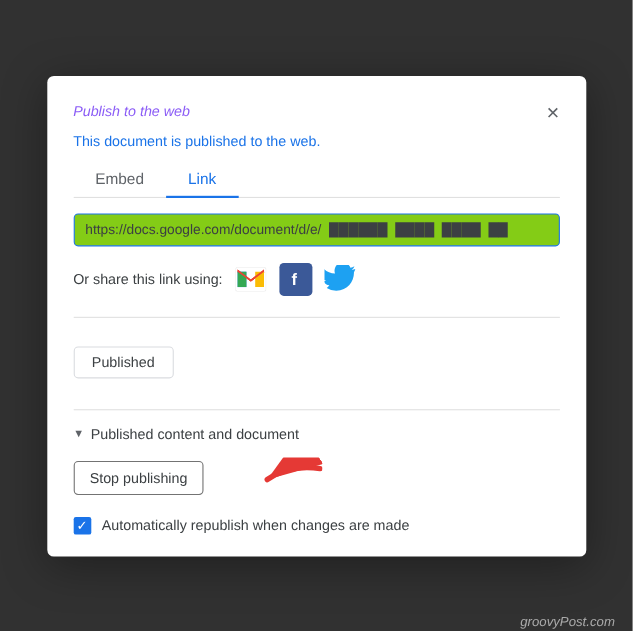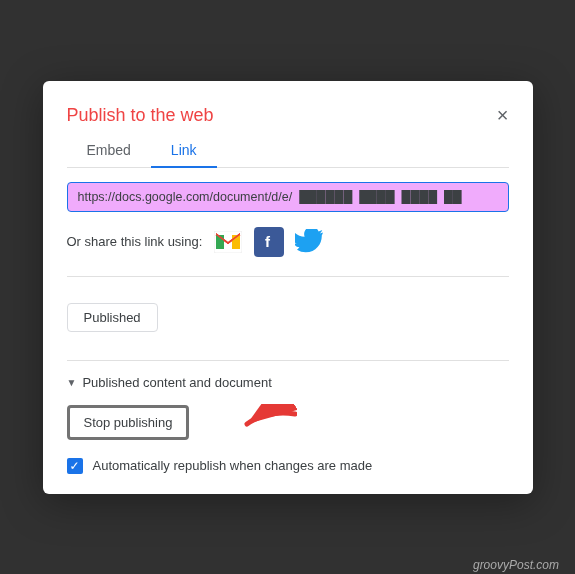--- a/index.html
+++ b/index.html
@@ -29,23 +29,24 @@
       padding: 24px 24px 20px 24px;
       box-shadow: 0 8px 40px rgba(0,0,0,0.35);
     }
     .modal-header {
       display: flex;
       justify-content: space-between;
       align-items: flex-start;
       margin-bottom: 8px;
     }
     .modal-title {
-      font-size: 18px;
+      font-size: 13px;
       font-weight: 400;
-      color: #ef4444;
+      color: #8b5cf6;
+      font-style: italic;
     }
     .close-btn {
       cursor: pointer;
       color: #5f6368;
       font-size: 20px;
       line-height: 1;
       background: none;
       border: none;
       padding: 0;
     }
@@ -88,21 +89,21 @@
       margin-bottom: 14px;
     }
     .url-input {
       flex: 1;
       border: 1px solid #1a73e8;
       border-radius: 4px;
       padding: 7px 10px;
       font-size: 12.5px;
       color: #3c4043;
       outline: none;
-      background: #f0abfc;
+      background: #84cc16;
     }
     .share-row {
       display: flex;
       align-items: center;
       gap: 10px;
       margin-bottom: 18px;
       font-size: 13px;
       color: #3c4043;
     }
     .share-icon {
@@ -157,21 +158,21 @@
       font-size: 10px;
       color: #5f6368;
     }
     .stop-publishing-row {
       display: flex;
       align-items: center;
       gap: 18px;
       margin-bottom: 16px;
     }
     .stop-btn {
-      border: 3px solid #737373;
+      border: 1px solid #737373;
       border-radius: 4px;
       padding: 7px 14px;
       font-size: 13px;
       color: #3c4043;
       background: #fff;
       cursor: pointer;
     }
     
     .checkbox-row {
       display: flex;
@@ -209,20 +210,21 @@
 
 <div class="overlay"></div>
 
 <div class="modal">
 
   <div class="modal-header">
     <span class="modal-title">Publish to the web</span>
     <button class="close-btn">×</button>
   </div>
 
+  <div class="published-notice">This document is published to the web.</div>
 
 
   <div class="tabs">
     <div class="tab">Embed</div>
     <div class="tab active">Link</div>
   </div>
 
   <div class="url-row">
     <input type="text" class="url-input" value="https://docs.google.com/document/d/e/  ██████  ████  ████  ██" readonly="" style="">
   </div>

